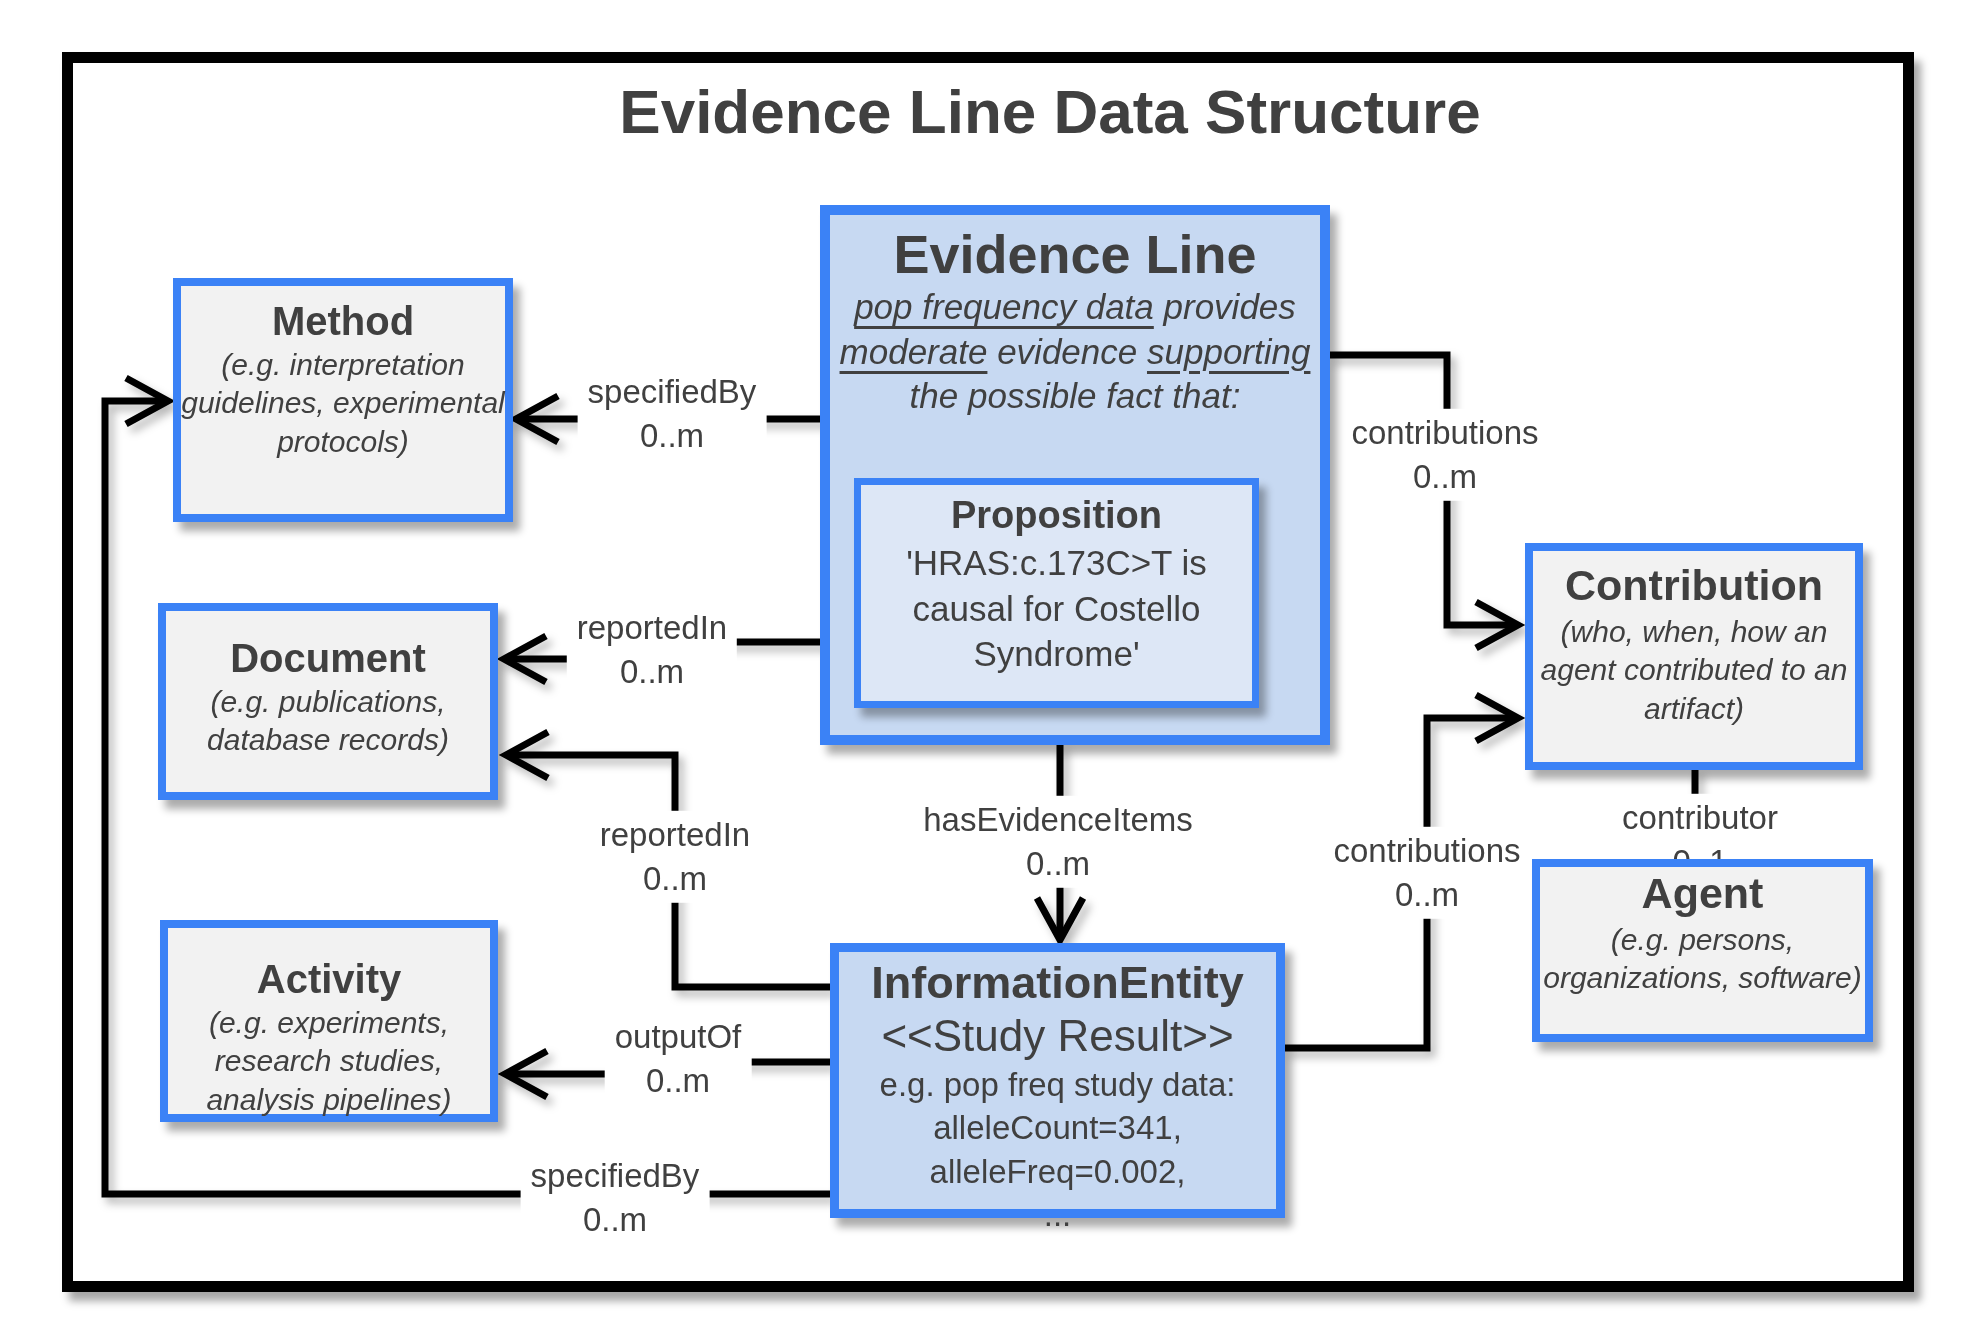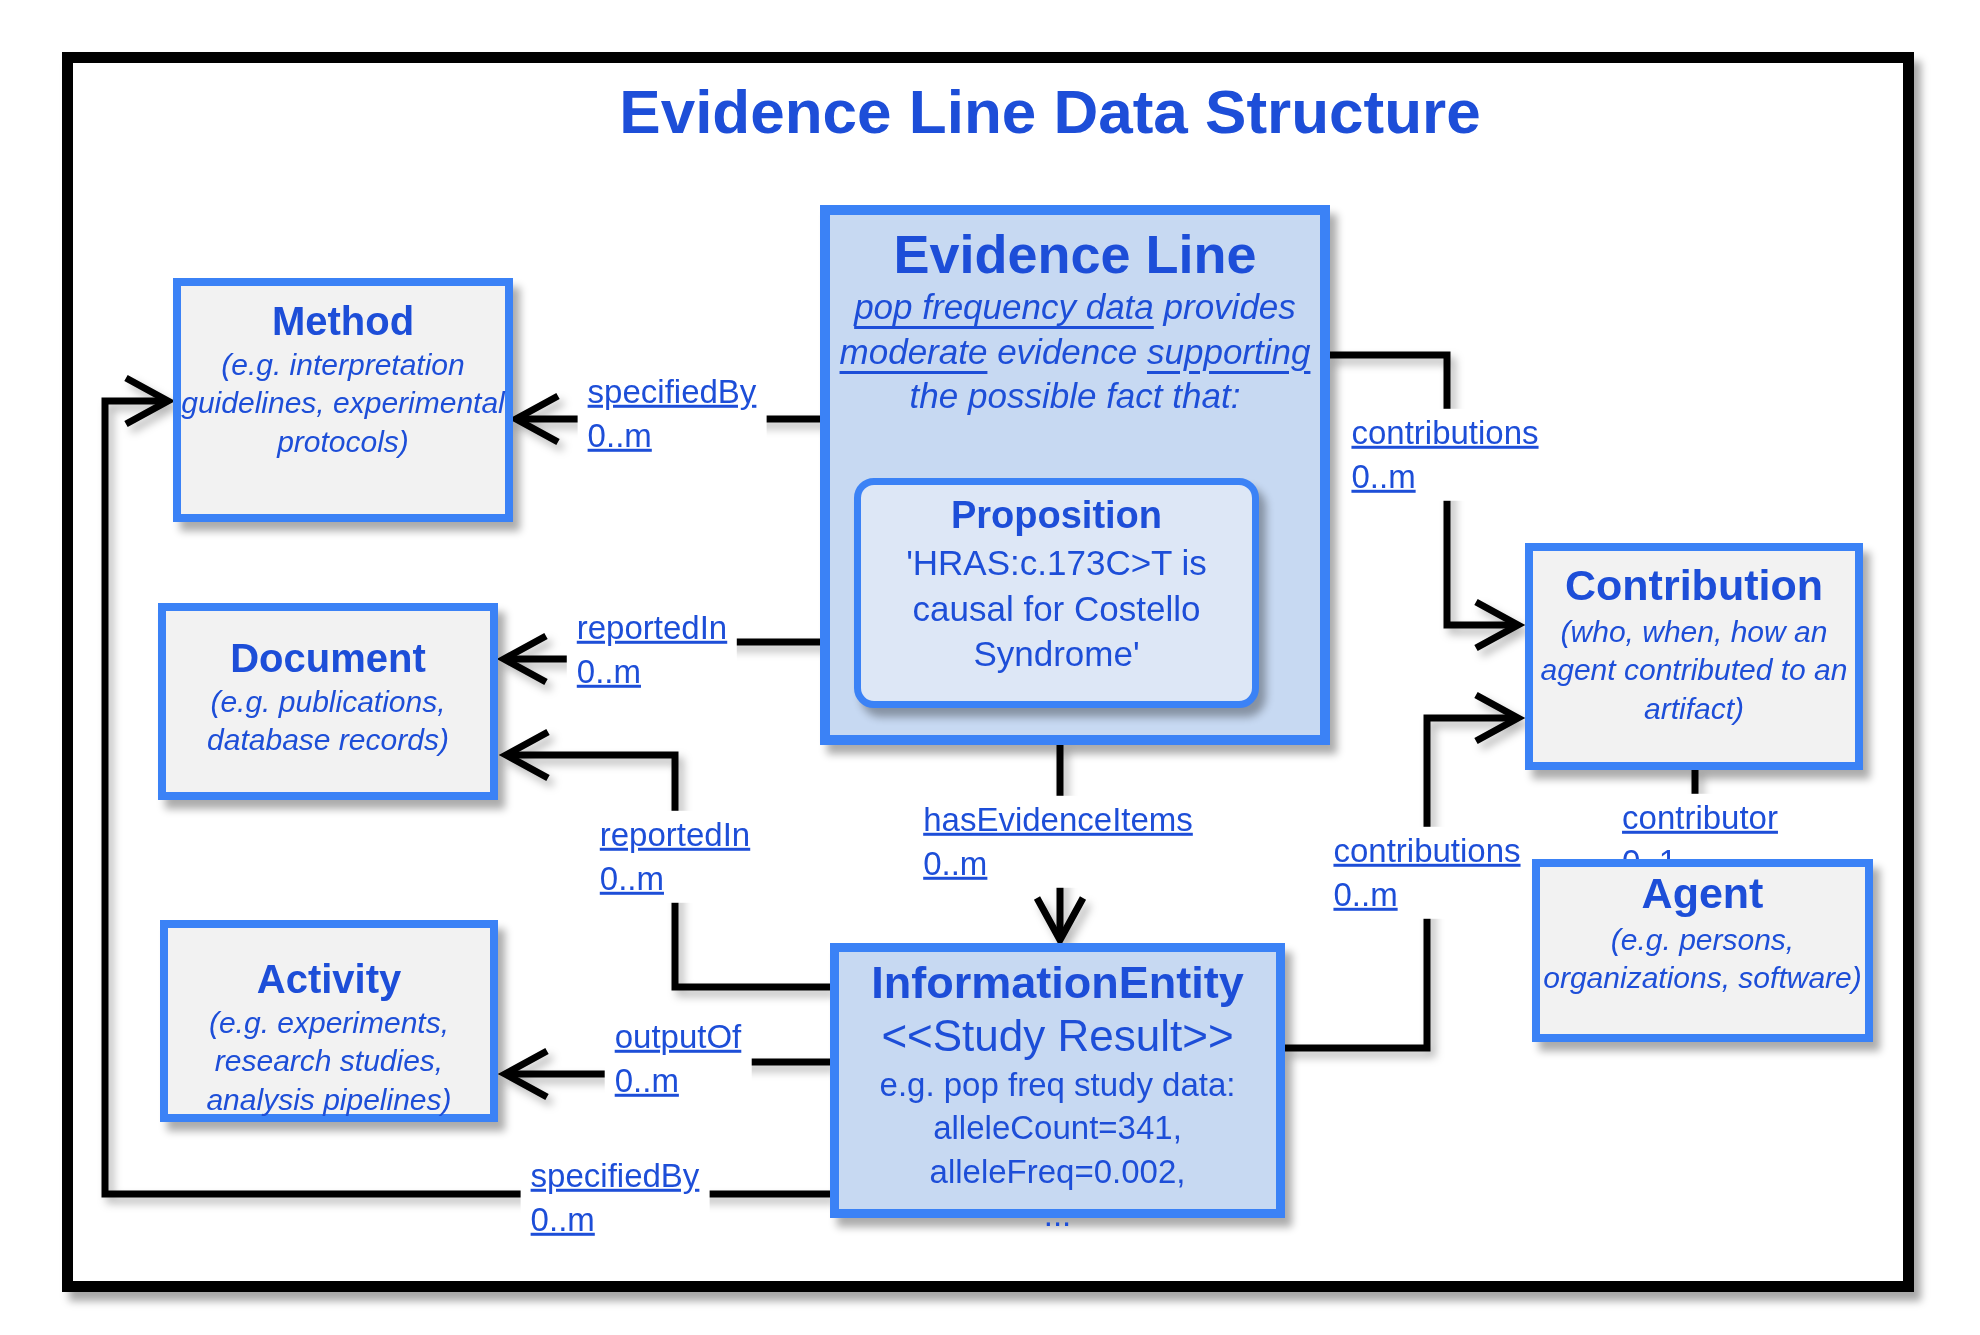--- a/index.html
+++ b/index.html
@@ -1,48 +1,48 @@
 <!DOCTYPE html>
 <html><head>
 <meta charset="utf-8">
 <style>
   html,body{margin:0;padding:0;background:#ffffff;}
   .canvas{position:relative;width:1980px;height:1335px;background:#ffffff;overflow:hidden;
-          font-family:"Liberation Sans", sans-serif;color:#1d4ed8;}
+          font-family:"Liberation Sans", sans-serif;color:#404040;}
   .frame{position:absolute;left:62px;top:52px;width:1852px;height:1240px;box-sizing:border-box;
          border:11px solid #000;background:#fff;box-shadow:7px 9px 8px rgba(0,0,0,0.35);}
   .title{position:absolute;left:350px;top:76px;width:1400px;text-align:center;
          font-size:62px;font-weight:bold;letter-spacing:0px;}
   .connectors{position:absolute;left:0;top:0;filter:drop-shadow(5px 6px 4px rgba(0,0,0,0.28));}
   .connectors path, .connectors polyline{stroke:#000;stroke-width:7;fill:none;}
   .node{position:absolute;box-sizing:border-box;background:#f2f2f2;border:8px solid #3b82f6;
         box-shadow:7px 9px 8px rgba(0,0,0,0.33);text-align:center;}
   .node.blue{background:#c7d9f2;}
-  .node.blue-light{background:#dde7f6;border-radius:20px;}
+  .node.blue-light{background:#dde7f6;}
   .node-title{font-weight:bold;}
   .node-desc{}
   .t40{font-size:40px;line-height:1.25;margin-top:10px;}
   .d30{font-size:30px;font-style:italic;line-height:1.28;}
   
   .el{border-width:10px;}
   .el .node-title{font-size:54px;line-height:1.15;margin-top:8px;}
   .el-desc{font-style:italic;font-size:35px;line-height:1.27;padding:0 8px;}
   .el-desc u{text-decoration-thickness:3px;text-underline-offset:7px;}
   .prop{border-width:7px;}
   .prop .node-title{font-size:38px;line-height:1.3;margin-top:6px;}
   .prop .node-desc{font-size:35px;line-height:1.3;}
   
   .ie{border-width:9px;}
   .ie .node-title{font-size:45px;line-height:1.2;margin-top:4px;}
   .ie-stereotype{font-size:44px;line-height:1.2;}
   .ie .node-desc{font-size:33px;line-height:1.32;}
   
   .big-title .node-title{font-size:43px;line-height:1.25;}
   .edge-label{position:absolute;transform:translate(-50%,-50%);background:#ffffff;
-              font-size:33px;line-height:1.34;text-align:left;padding:2px 10px;white-space:nowrap;text-decoration:underline;}
+              font-size:33px;line-height:1.34;text-align:center;padding:2px 10px;white-space:nowrap;}
 </style>
 </head>
 <body>
 
 <div class="canvas">
 
   <div class="frame"></div>
 
   <div class="title">Evidence Line Data Structure</div>
 

